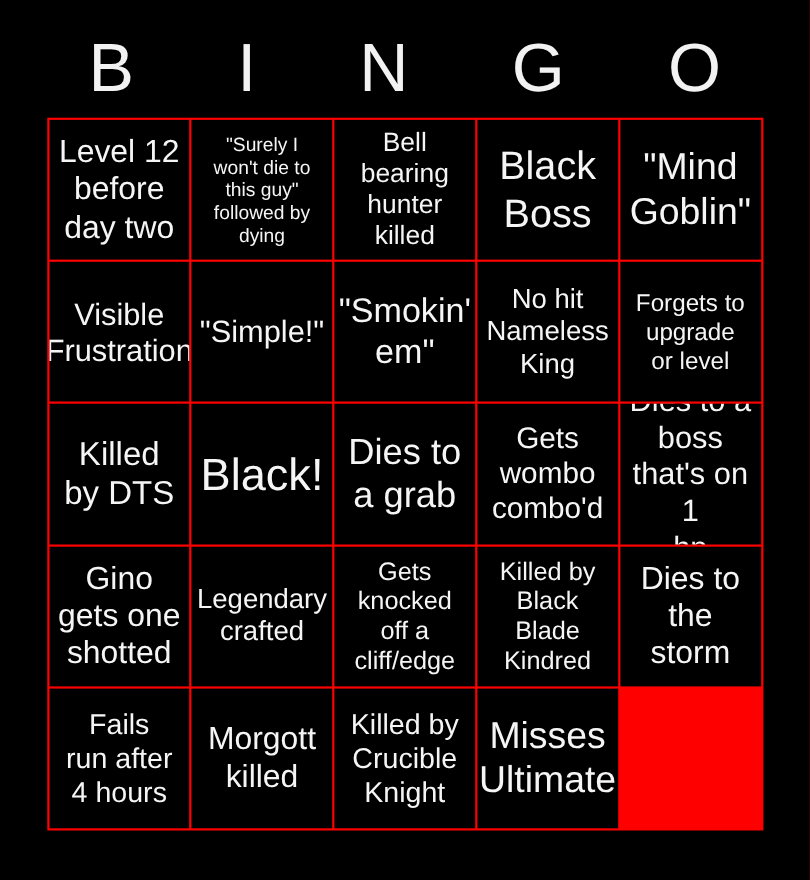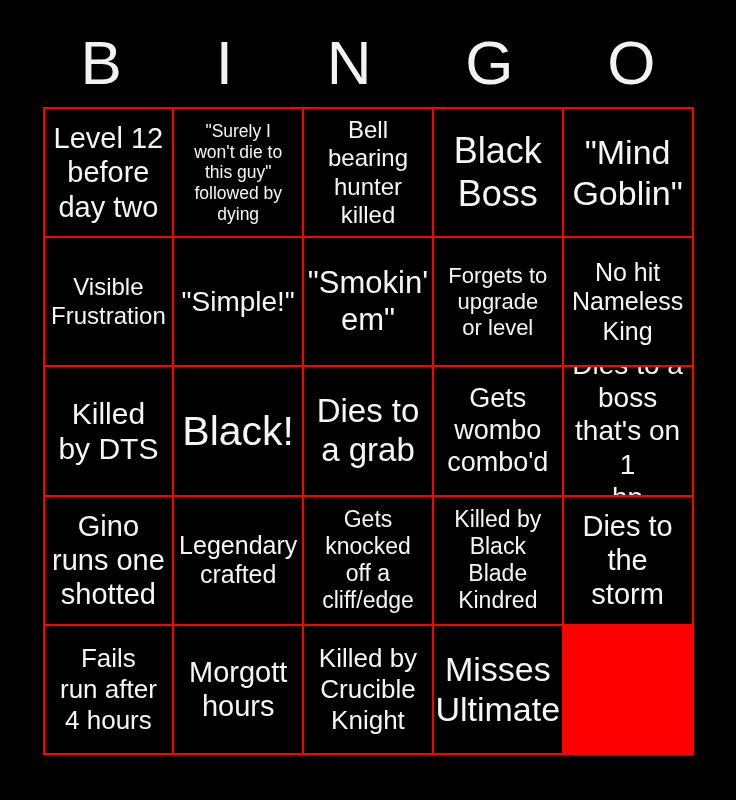--- a/index.html
+++ b/index.html
@@ -77,67 +77,67 @@
 dying</div>
     <div class="cell" style="font-size:24px">Bell
 bearing
 hunter
 killed</div>
     <div class="cell" style="font-size:36px">Black
 Boss</div>
 
     <div class="cell" style="font-size:34px">"Mind
 Goblin"</div>
-    <div class="cell" style="font-size:24px">Visible
+    <div class="cell" style="font-size:28px">Visible
 Frustration</div>
     <div class="cell" style="font-size:28px">"Simple!"</div>
     <div class="cell" style="font-size:31px">"Smokin'
 em"</div>
+    <div class="cell" style="font-size:25px">No hit
+Nameless
+King</div>
+
     <div class="cell" style="font-size:22px">Forgets to
 upgrade
 or level</div>
-
-    <div class="cell" style="font-size:25px">No hit
-Nameless
-King</div>
     <div class="cell" style="font-size:30px">Killed
 by DTS</div>
     <div class="cell" style="font-size:41px">Black!</div>
     <div class="cell" style="font-size:33px">Dies to
 a grab</div>
     <div class="cell" style="font-size:27px">Gets
 wombo
 combo'd</div>
 
     <div class="cell" style="font-size:28px">Dies to a
 boss
 that's on 1
 hp</div>
     <div class="cell" style="font-size:29px">Gino
-runs one
+gets one
 shotted</div>
     <div class="cell" style="font-size:25px">Legendary
 crafted</div>
     <div class="cell" style="font-size:23px">Gets
 knocked
 off a
 cliff/edge</div>
     <div class="cell" style="font-size:23px">Killed by
 Black
 Blade
 Kindred</div>
 
     <div class="cell" style="font-size:29px">Dies to
 the
 storm</div>
     <div class="cell" style="font-size:26px">Fails
 run after
 4 hours</div>
     <div class="cell" style="font-size:29px">Morgott
-hours</div>
+killed</div>
     <div class="cell" style="font-size:26px">Killed by
 Crucible
 Knight</div>
     <div class="cell" style="font-size:34px">Misses
 Ultimate</div>
   </div>
 
 </div>
 
 </body></html>

